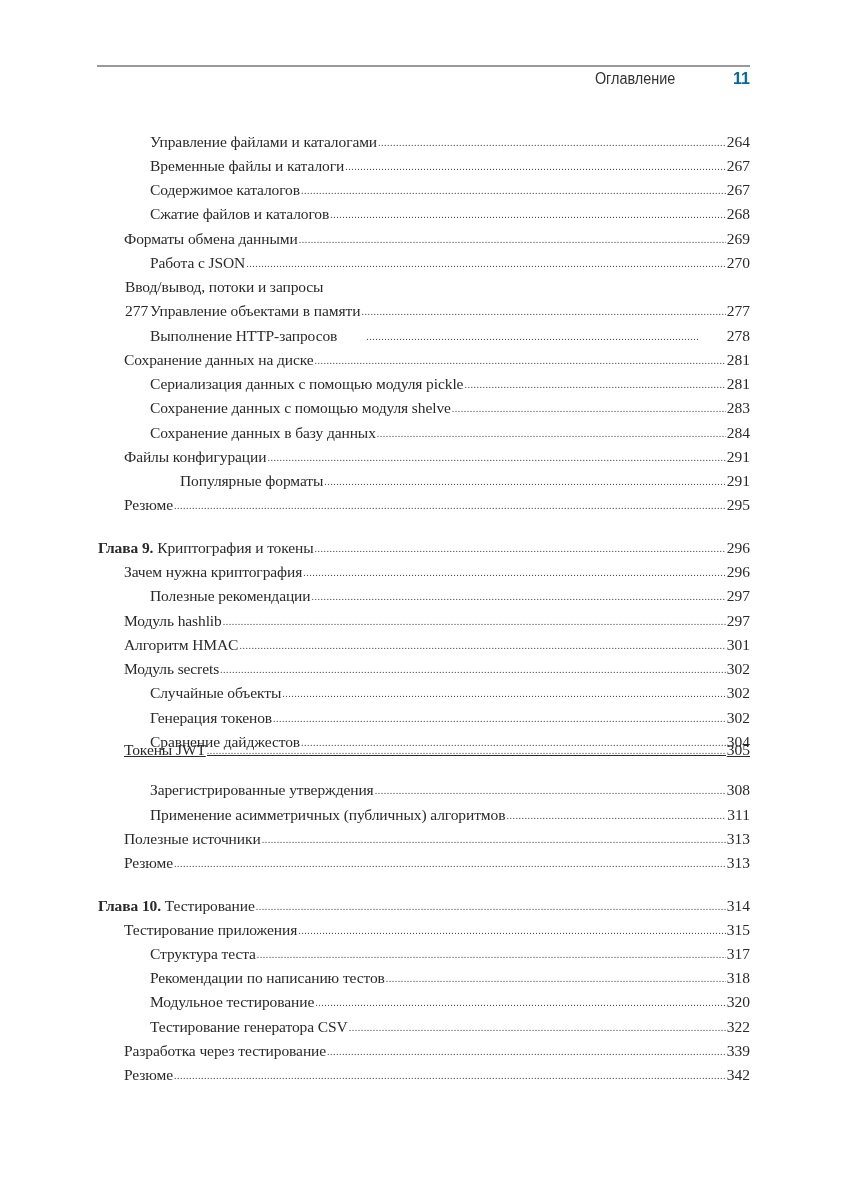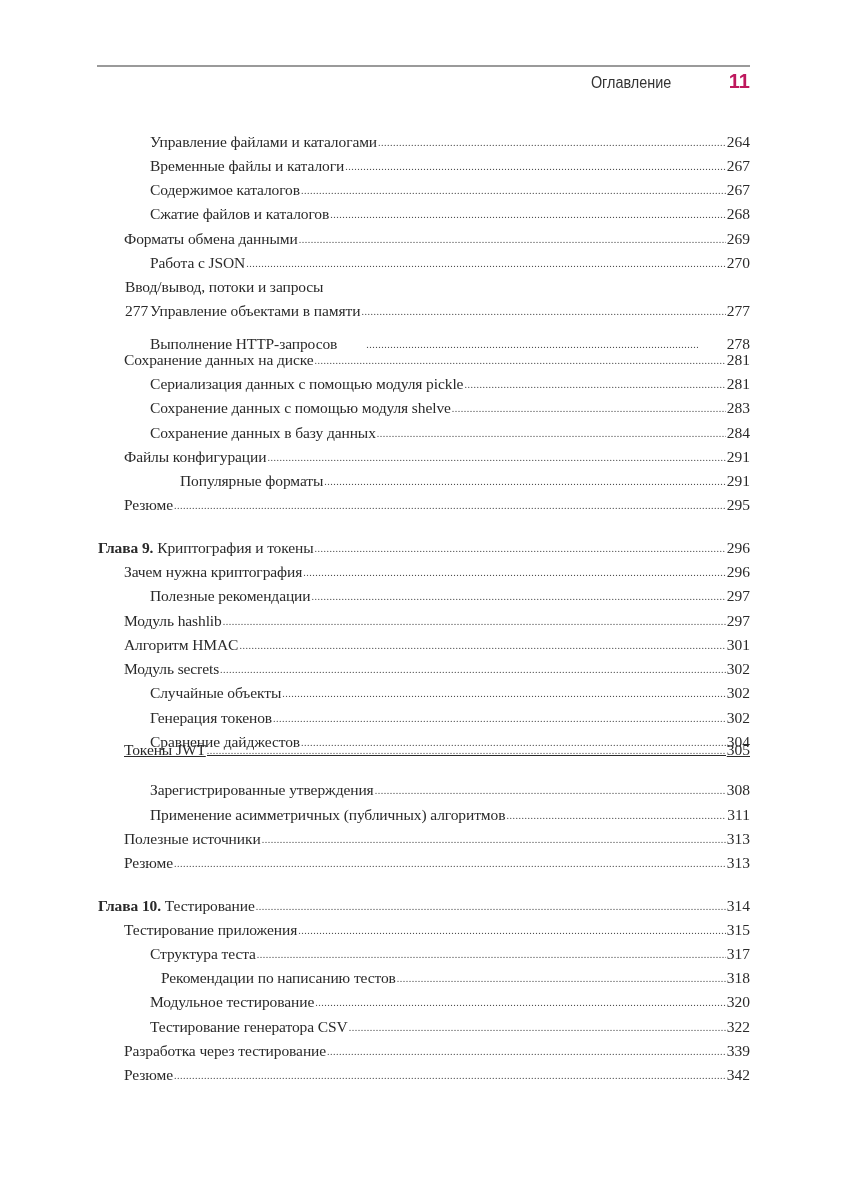--- a/index.html
+++ b/index.html
@@ -1,20 +1,20 @@
 <!DOCTYPE html>
 <html><head>
 <meta charset="utf-8">
 <style>
   html, body { margin: 0; padding: 0; background: #ffffff; }
   body { width: 849px; height: 1200px; position: relative; overflow: hidden; font-family: "Liberation Serif", "DejaVu Serif", serif; color: #2a2a2a; }
   .rule { position: absolute; left: 97px; top: 65px; width: 653px; height: 2px; background: #9a9a9a; }
   .header { position: absolute; top: 70px; right: 99px; display: flex; align-items: baseline; font-family: "Liberation Sans", "DejaVu Sans", sans-serif; gap: 32px; }
   .header .title { font-size: 16px; color: #333; margin-right: 26px; transform: scaleX(0.9); transform-origin: right; }
-  .header .num { font-size: 20px; font-weight: bold; color: #be185d; }
+  .header .num { font-size: 16px; font-weight: bold; color: #0369a1; }
   .toc { position: absolute; left: 0; top: 0; width: 849px; }
   .row { position: absolute; height: 24px; display: flex; align-items: baseline; font-size: 15.5px; line-height: 24px; right: 99px; }
   .row .label { white-space: nowrap; letter-spacing: -0.1px; }
   .row .label b { font-weight: bold; }
   .row .dots { flex: 1; overflow: hidden; white-space: nowrap; margin: 0 1px; position: relative; top: -1px; font-size: 10px; letter-spacing: 0.5px; color: #444; }
   .row .dots::before { content: "....................................................................................................................................................................................................................................................................................................................................................."; }
   .row .page { white-space: nowrap; }
   .l0 { left: 98px; }
   .l1 { left: 124px; }
   .l2 { left: 150px; }
@@ -62,21 +62,21 @@
     <div class="row l1" style="top: 275px; flex-direction: column;">
     <span class="label"><span>Ввод/вывод, потоки и запросы</span></span>
     <span class="dots"></span>
     <span class="page">277</span>
   </div>
     <div class="row l2" style="top: 299px;">
     <span class="label"><span>Управление объектами в памяти</span></span>
     <span class="dots"></span>
     <span class="page">277</span>
   </div>
-    <div class="row l2" style="top: 332px; gap: 28px;">
+    <div class="row l2" style="top: 324px; gap: 28px;">
     <span class="label"><span>Выполнение HTTP-запросов</span></span>
     <span class="dots"></span>
     <span class="page">278</span>
   </div>
     <div class="row l1" style="top: 348px;">
     <span class="label"><span>Сохранение данных на диске</span></span>
     <span class="dots"></span>
     <span class="page">281</span>
   </div>
     <div class="row l2" style="top: 372px;">
@@ -187,21 +187,21 @@
     <div class="row l1" style="top: 918px;">
     <span class="label"><span>Тестирование приложения</span></span>
     <span class="dots"></span>
     <span class="page">315</span>
   </div>
     <div class="row l2" style="top: 942px;">
     <span class="label"><span>Структура теста</span></span>
     <span class="dots"></span>
     <span class="page">317</span>
   </div>
-    <div class="row l2" style="top: 966px; margin-left: 11px;">
+    <div class="row l2" style="top: 966px;">
     <span class="label"><span>Рекомендации по написанию тестов</span></span>
     <span class="dots"></span>
     <span class="page">318</span>
   </div>
     <div class="row l2" style="top: 990px;">
     <span class="label"><span>Модульное тестирование</span></span>
     <span class="dots"></span>
     <span class="page">320</span>
   </div>
     <div class="row l2" style="top: 1015px;">

